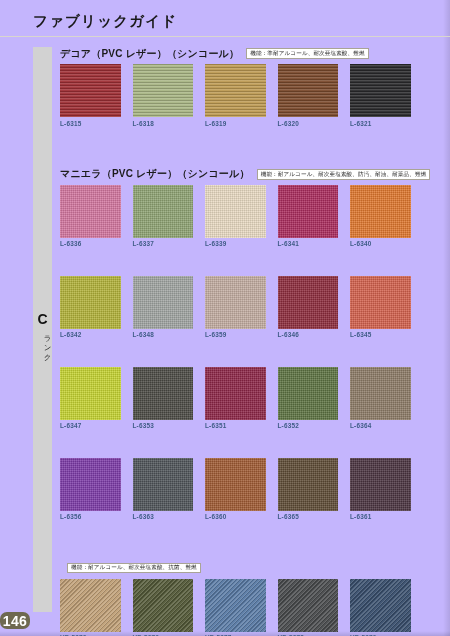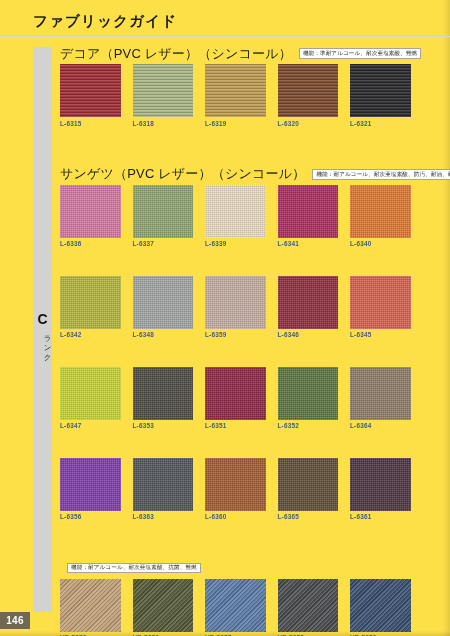--- a/index.html
+++ b/index.html
@@ -14,21 +14,21 @@
     font-family: "Liberation Sans", "DejaVu Sans", sans-serif;
     position: relative;
     overflow: hidden;
     color: #231f20;
   }
 
   
   #page {
     position: absolute;
     inset: 0;
-    background: #fde047;
+    background: #c4b5fd;
   }
   
   #page-edge-shadow {
     position: absolute;
     top: 0; right: 0;
     width: 7px; height: 100%;
     background: linear-gradient(to right, rgba(255,255,255,0) 0%, rgba(0,0,0,0.10) 100%);
     pointer-events: none;
   }
   #page-bottom-shadow {
@@ -99,48 +99,49 @@
 
   
   #page-number {
     position: absolute;
     left: 0;
     top: 612px;
     width: 30px;
     height: 17px;
     background: #6e6950;
     color: #ffffff;
-    font-size: 10px;
+    font-size: 14px;
     font-weight: 700;
     display: flex;
     align-items: center;
     justify-content: center;
     letter-spacing: 0.3px;
+    border-radius: 7px;
   }
 
   
   #content {
     position: absolute;
     left: 60px;
     top: 47px;
     width: 335px;
   }
 
   .section { margin-bottom: 0; }
 
   .section-head {
     display: flex;
     align-items: center;
     height: 13px;
     margin-bottom: 4px;
     white-space: nowrap;
   }
   .section-name {
-    font-size: 13px;
-    font-weight: 400;
+    font-size: 10px;
+    font-weight: 700;
     color: #1c1c1c;
     letter-spacing: 0.2px;
   }
   .section-badge {
     margin-left: 7px;
     font-size: 5.6px;
     color: #2b2b2b;
     border: 1px solid #a9a496;
     padding: 1.5px 3px 1.5px 3px;
     line-height: 1;
@@ -256,21 +257,21 @@
           </div>
           <div class="swatch-cell">
             <div class="swatch-chip tex-vinyl" style="background-color: rgb(42, 42, 44);"></div>
             <div class="swatch-code">L-6321</div>
           </div>
         </div>
         <div class="row-gap"></div>
       </div>
       <div class="section">
         <div class="section-head">
-          <span class="section-name">サンゲツ（PVC レザー）（シンコール）</span>
+          <span class="section-name">マニエラ（PVC レザー）（シンコール）</span>
           <span class="section-badge">機能：耐アルコール、耐次亜塩素酸、防汚、耐油、耐薬品、難燃</span>
         </div>
         <div class="swatch-row">
           <div class="swatch-cell">
             <div class="swatch-chip tex-linen" style="background-color: rgb(212, 117, 159);"></div>
             <div class="swatch-code">L-6336</div>
           </div>
           <div class="swatch-cell">
             <div class="swatch-chip tex-linen" style="background-color: rgb(143, 164, 115);"></div>
             <div class="swatch-code">L-6337</div>

